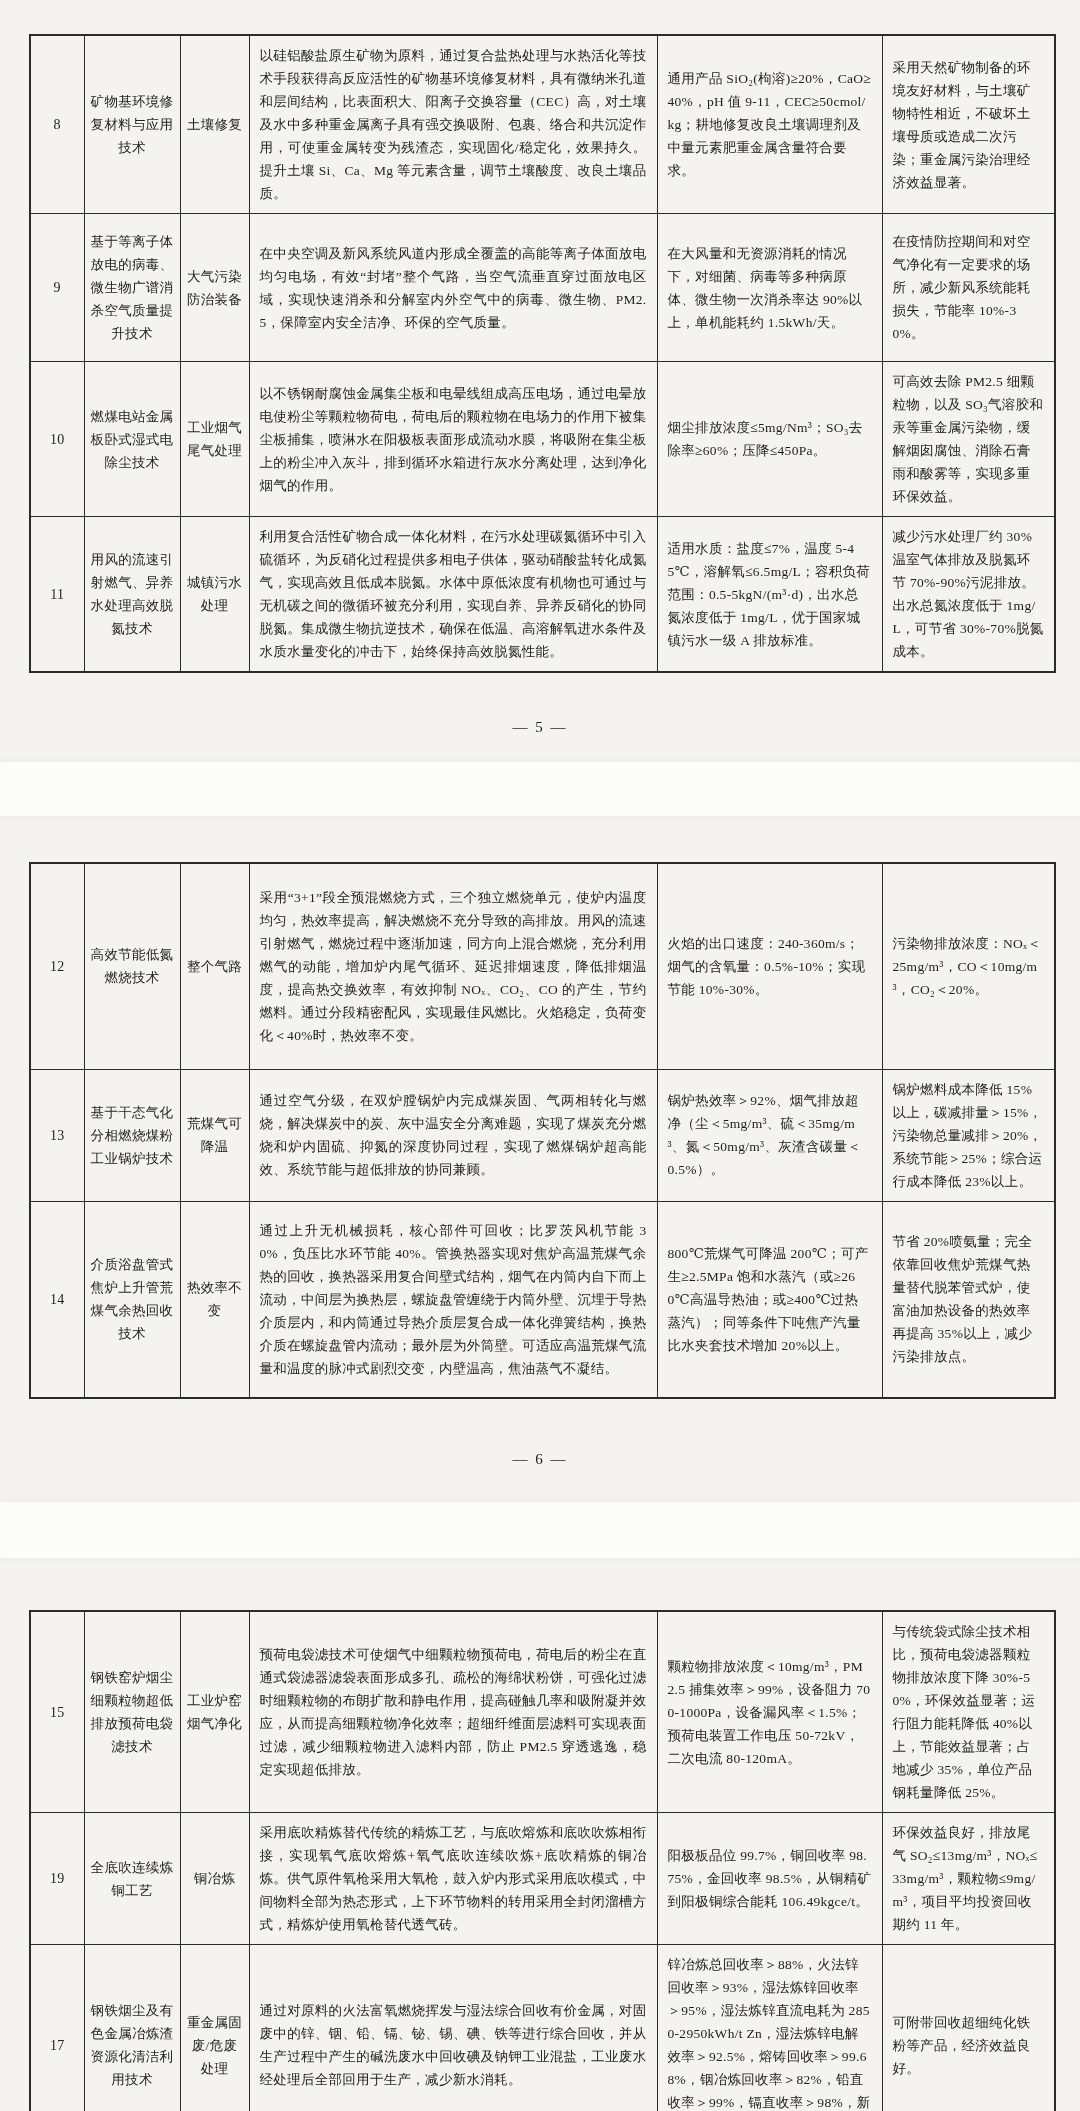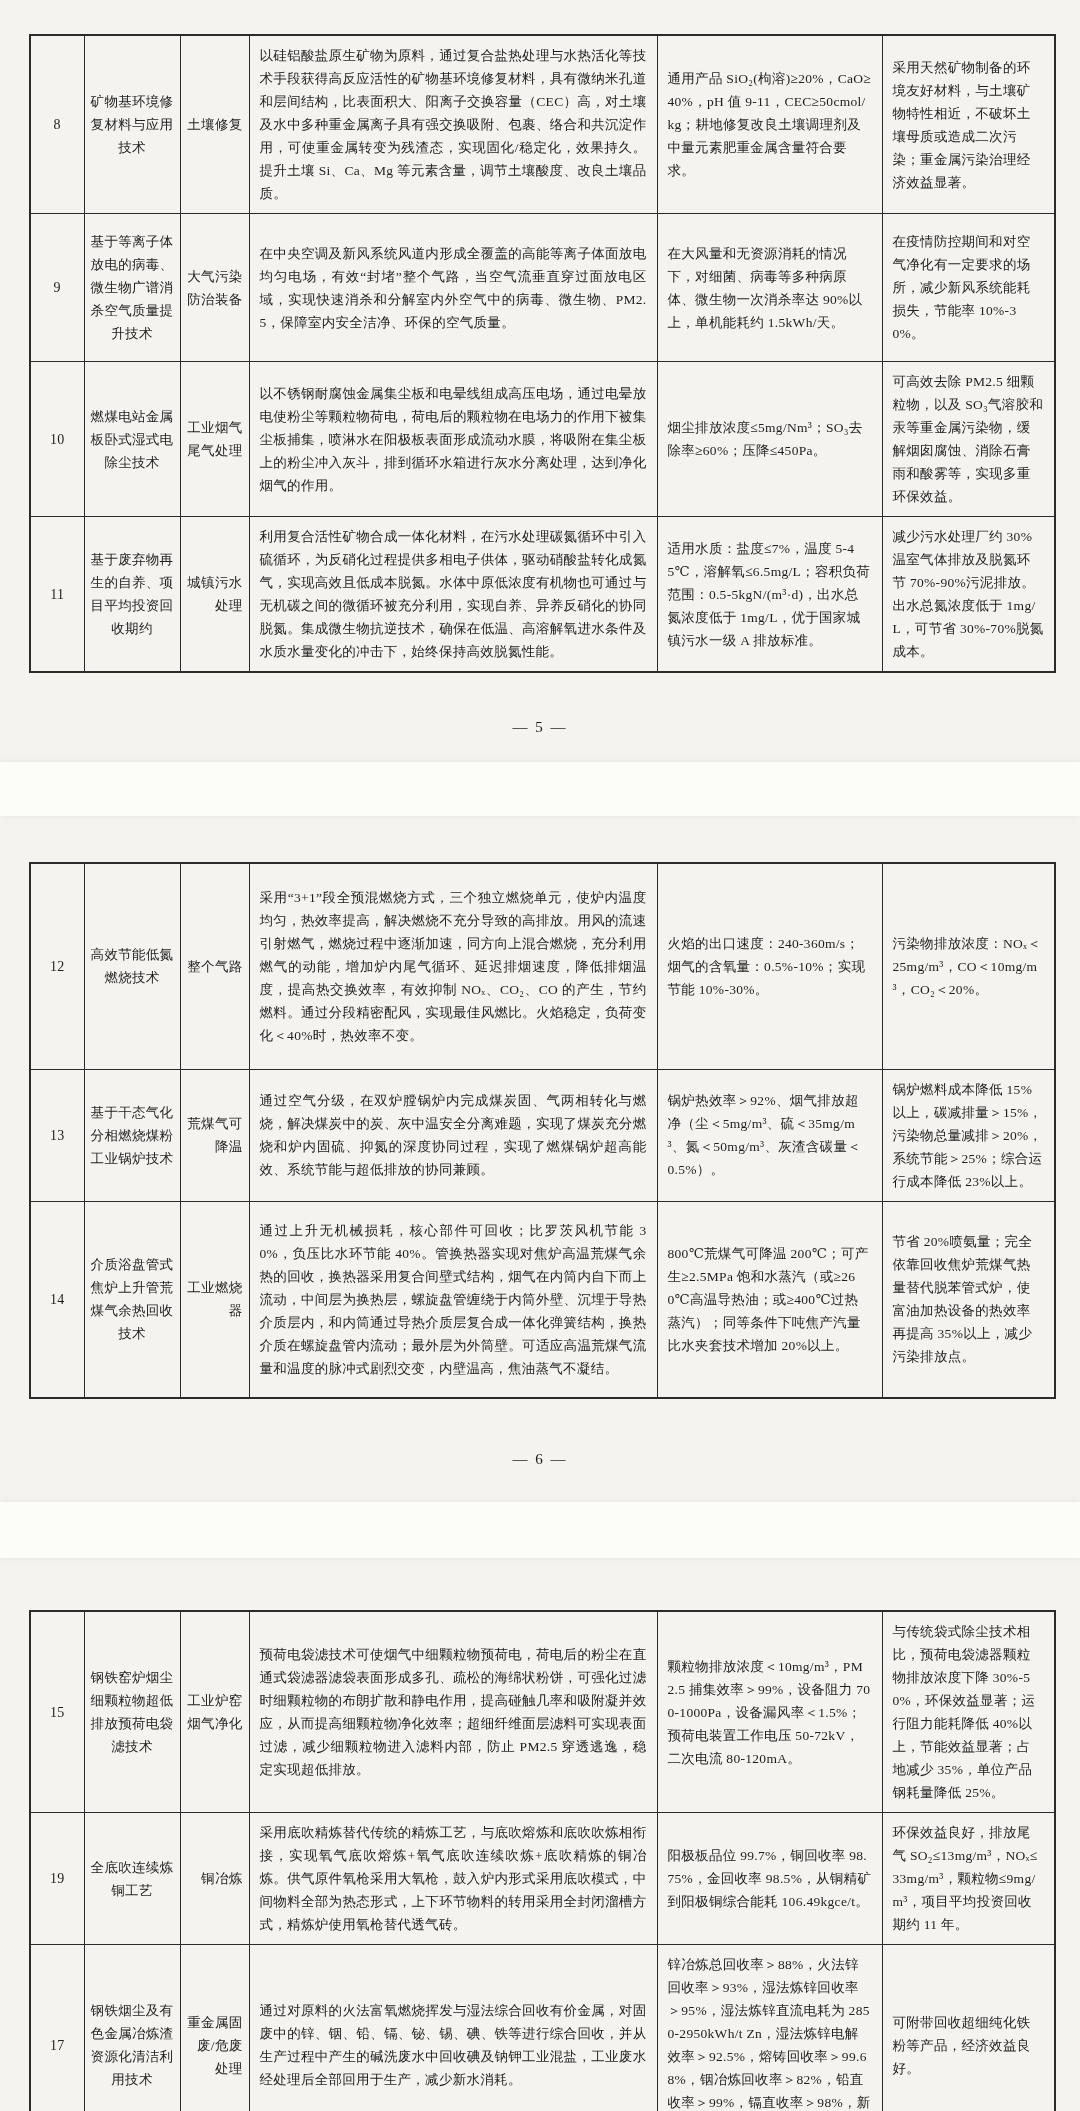--- a/index.html
+++ b/index.html
@@ -37,21 +37,21 @@
   td.c-no {
     text-align: center;
     font-size: 14px;
     font-family: "Liberation Serif", serif;
   }
   td.c-name {
     text-align: center;
     padding: 8px 6px;
   }
   td.c-cat {
-    text-align: right;
+    text-align: center;
     padding: 12px 6px;
     margin-top: 24px;
   }
   td.c-desc {
     text-align: justify;
     text-justify: inter-ideograph;
     margin-top: 12px;
   }
   td.c-ind, td.c-ben {
     text-align: left;
@@ -117,21 +117,21 @@
       <tr class="r2">
         <td class="c-no">10</td>
         <td class="c-name">燃煤电站金属板卧式湿式电除尘技术</td>
         <td class="c-cat">工业烟气尾气处理</td>
         <td class="c-desc">以不锈钢耐腐蚀金属集尘板和电晕线组成高压电场，通过电晕放电使粉尘等颗粒物荷电，荷电后的颗粒物在电场力的作用下被集尘板捕集，喷淋水在阳极板表面形成流动水膜，将吸附在集尘板上的粉尘冲入灰斗，排到循环水箱进行灰水分离处理，达到净化烟气的作用。</td>
         <td class="c-ind">烟尘排放浓度≤5mg/Nm³；SO₃去除率≥60%；压降≤450Pa。</td>
         <td class="c-ben">可高效去除 PM2.5 细颗粒物，以及 SO₃气溶胶和汞等重金属污染物，缓解烟囱腐蚀、消除石膏雨和酸雾等，实现多重环保效益。</td>
       </tr>
       <tr class="r3">
         <td class="c-no">11</td>
-        <td class="c-name">基于废弃物再生的自养、项目平均投资回收期约</td>
+        <td class="c-name">用风的流速引射燃气、异养水处理高效脱氮技术</td>
         <td class="c-cat">城镇污水处理</td>
         <td class="c-desc">利用复合活性矿物合成一体化材料，在污水处理碳氮循环中引入硫循环，为反硝化过程提供多相电子供体，驱动硝酸盐转化成氮气，实现高效且低成本脱氮。水体中原低浓度有机物也可通过与无机碳之间的微循环被充分利用，实现自养、异养反硝化的协同脱氮。集成微生物抗逆技术，确保在低温、高溶解氧进水条件及水质水量变化的冲击下，始终保持高效脱氮性能。</td>
         <td class="c-ind">适用水质：盐度≤7%，温度 5-45℃，溶解氧≤6.5mg/L；容积负荷范围：0.5-5kgN/(m³·d)，出水总氮浓度低于 1mg/L，优于国家城镇污水一级 A 排放标准。</td>
         <td class="c-ben">减少污水处理厂约 30%温室气体排放及脱氮环节 70%-90%污泥排放。出水总氮浓度低于 1mg/L，可节省 30%-70%脱氮成本。</td>
       </tr>
     </tbody>
   </table>
 
   <div class="page-label lbl-5">— 5 —</div>
 
@@ -159,21 +159,21 @@
         <td class="c-no">13</td>
         <td class="c-name">基于干态气化分相燃烧煤粉工业锅炉技术</td>
         <td class="c-cat">荒煤气可降温</td>
         <td class="c-desc">通过空气分级，在双炉膛锅炉内完成煤炭固、气两相转化与燃烧，解决煤炭中的炭、灰中温安全分离难题，实现了煤炭充分燃烧和炉内固硫、抑氮的深度协同过程，实现了燃煤锅炉超高能效、系统节能与超低排放的协同兼顾。</td>
         <td class="c-ind">锅炉热效率＞92%、烟气排放超净（尘＜5mg/m³、硫＜35mg/m³、氮＜50mg/m³、灰渣含碳量＜0.5%）。</td>
         <td class="c-ben">锅炉燃料成本降低 15%以上，碳减排量＞15%，污染物总量减排＞20%，系统节能＞25%；综合运行成本降低 23%以上。</td>
       </tr>
       <tr class="r2">
         <td class="c-no">14</td>
         <td class="c-name">介质浴盘管式焦炉上升管荒煤气余热回收技术</td>
-        <td class="c-cat">工业燃烧器</td>
+        <td class="c-cat">热效率不变</td>
         <td class="c-desc">通过上升无机械损耗，核心部件可回收；比罗茨风机节能 30%，负压比水环节能 40%。管换热器实现对焦炉高温荒煤气余热的回收，换热器采用复合间壁式结构，烟气在内筒内自下而上流动，中间层为换热层，螺旋盘管缠绕于内筒外壁、沉埋于导热介质层内，和内筒通过导热介质层复合成一体化弹簧结构，换热介质在螺旋盘管内流动；最外层为外筒壁。可适应高温荒煤气流量和温度的脉冲式剧烈交变，内壁温高，焦油蒸气不凝结。</td>
         <td class="c-ind">800℃荒煤气可降温 200℃；可产生≥2.5MPa 饱和水蒸汽（或≥260℃高温导热油；或≥400℃过热蒸汽）；同等条件下吨焦产汽量比水夹套技术增加 20%以上。</td>
         <td class="c-ben">节省 20%喷氨量；完全依靠回收焦炉荒煤气热量替代脱苯管式炉，使富油加热设备的热效率再提高 35%以上，减少污染排放点。</td>
       </tr>
     </tbody>
   </table>
 
   <div class="page-label lbl-6">— 6 —</div>
 
   <div class="seam seam-2"></div>

